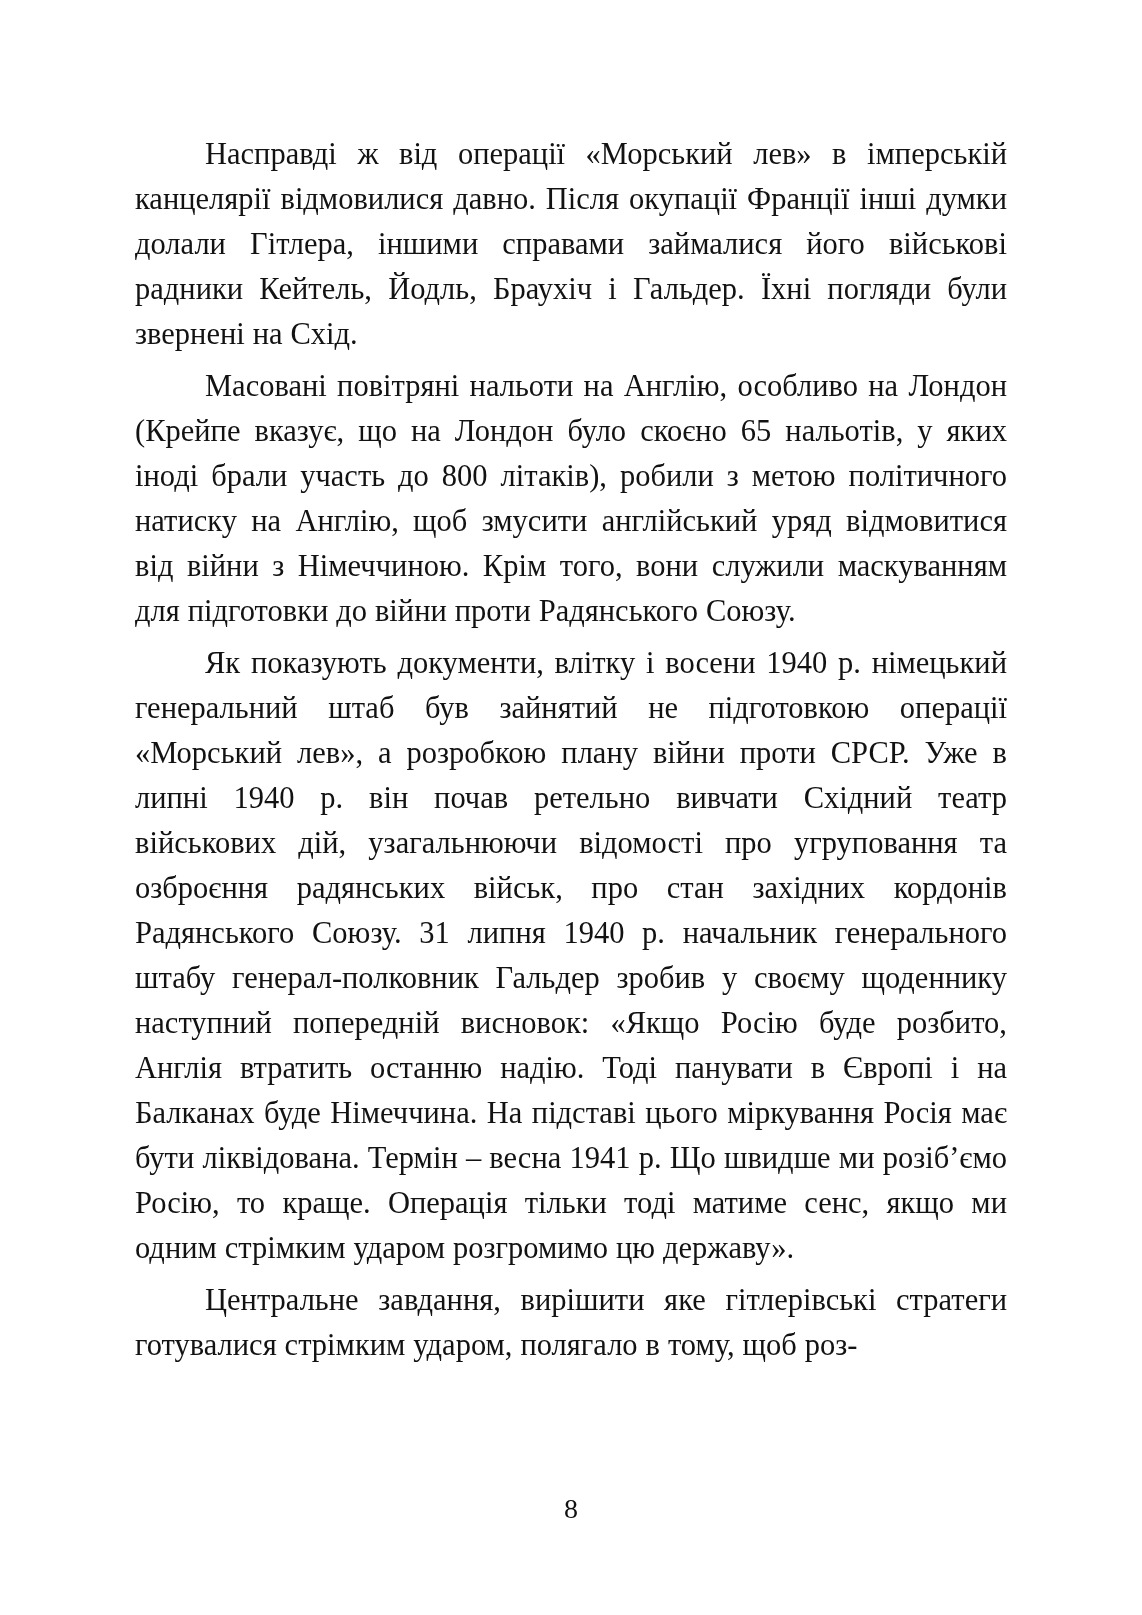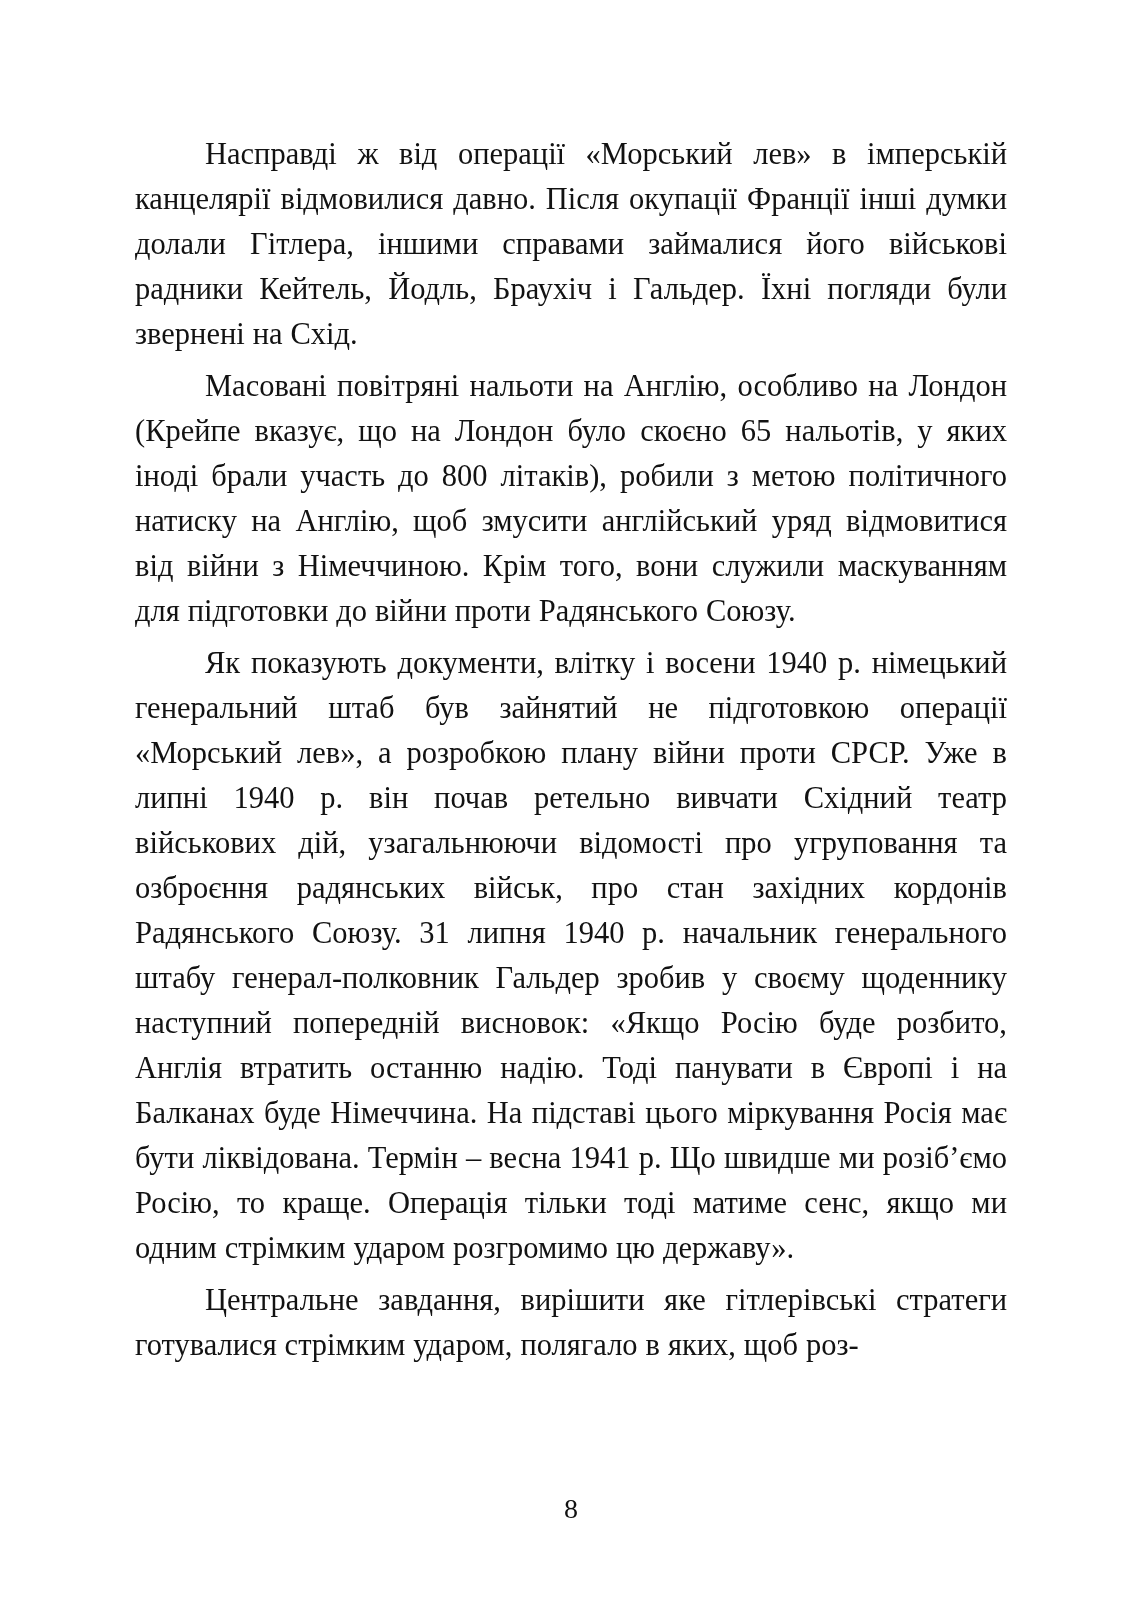--- a/index.html
+++ b/index.html
@@ -56,19 +56,19 @@
 <div class="page">
 
   <div class="text-column">
 
     <p class="para">Насправді ж від операції «Морський лев» в імперській канцелярії відмовилися давно. Після окупації Франції інші думки долали Гітлера, іншими справами займалися його військові радники Кейтель, Йодль, Браухіч і Гальдер. Їхні погляди були звернені на Схід.</p>
 
     <p class="para">Масовані повітряні нальоти на Англію, особливо на Лондон (Крейпе вказує, що на Лондон було скоєно 65 нальотів, у яких іноді брали участь до 800 літаків), робили з метою політичного натиску на Англію, щоб змусити англійський уряд відмовитися від війни з Німеччиною. Крім того, вони служили маскуванням для підготовки до війни проти Радянського Союзу.</p>
 
     <p class="para">Як показують документи, влітку і восени 1940 р. німецький генеральний штаб був зайнятий не підготовкою операції «Морський лев», а розробкою плану війни проти СРСР. Уже в липні 1940 р. він почав ретельно вивчати Східний театр військових дій, узагальнюючи відомості про угруповання та озброєння радянських військ, про стан західних кордонів Радянського Союзу. 31 липня 1940 р. начальник генерального штабу генерал-полковник Гальдер зробив у своєму щоденнику наступний попередній висновок: «Якщо Росію буде розбито, Англія втратить останню надію. Тоді панувати в Європі і на Балканах буде Німеччина. На підставі цього міркування Росія має бути ліквідована. Термін – весна 1941 р. Що швидше ми розіб’ємо Росію, то краще. Операція тільки тоді матиме сенс, якщо ми одним стрімким ударом розгромимо цю державу».</p>
 
-    <p class="para">Центральне завдання, вирішити яке гітлерівські стратеги готувалися стрімким ударом, полягало в яких, щоб роз-</p>
+    <p class="para">Центральне завдання, вирішити яке гітлерівські стратеги готувалися стрімким ударом, полягало в тому, щоб роз-</p>
 
   </div>
 
   <div class="page-number">8</div>
 
 </div>
 
 </body></html>

